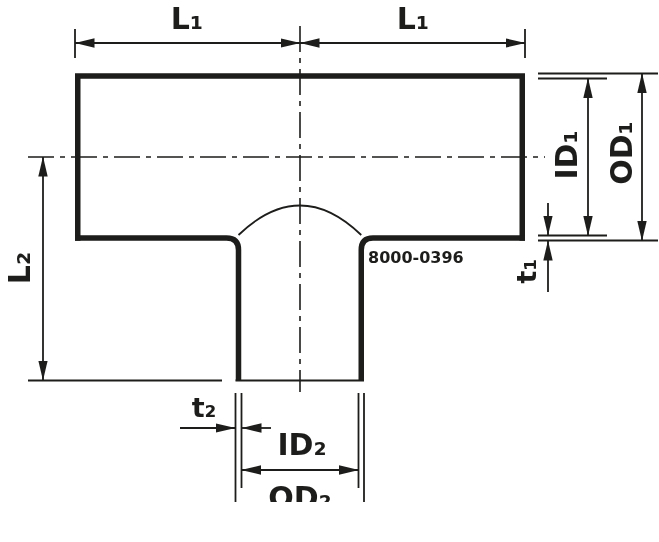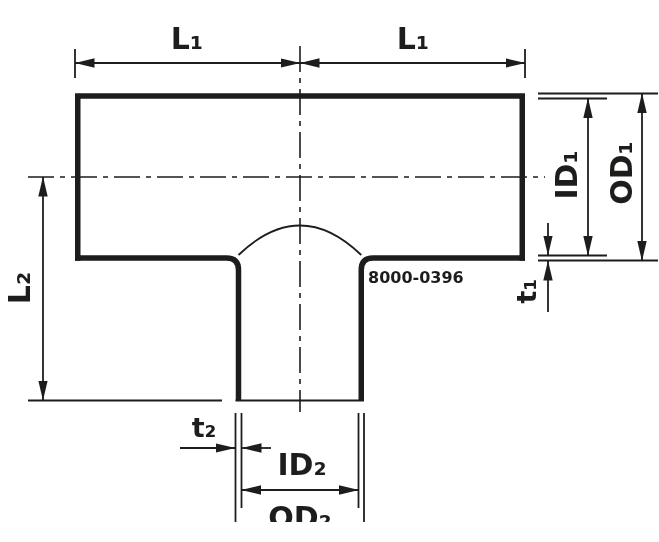--- a/index.html
+++ b/index.html
@@ -10,21 +10,20 @@
     margin: 0;
     padding: 0;
     background: var(--bg);
   }
   .stage {
     position: relative;
     width: 659px;
     height: 502px;
     background: var(--bg);
     overflow: hidden;
-    margin-top: 20px;
   }
   svg { display: block; }
   .thick {
     stroke: var(--line);
     stroke-width: 5.5;
     fill: none;
     stroke-linecap: butt;
   }
   .thin {
     stroke: var(--line);

